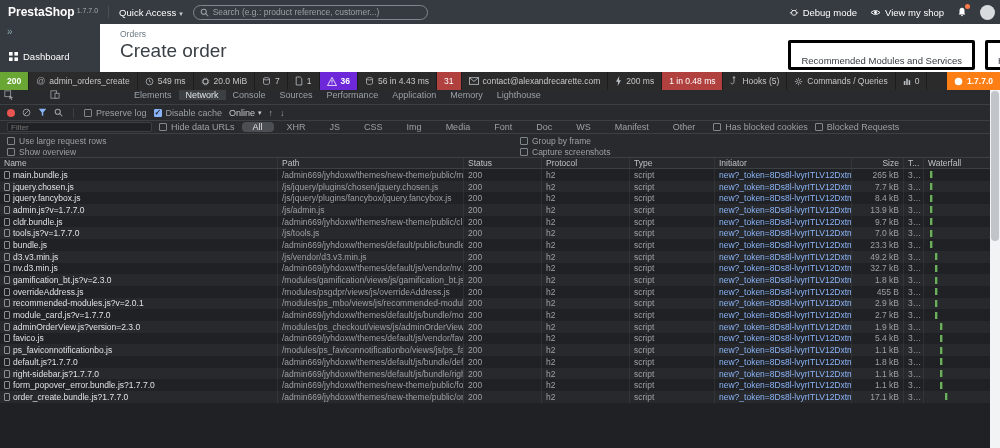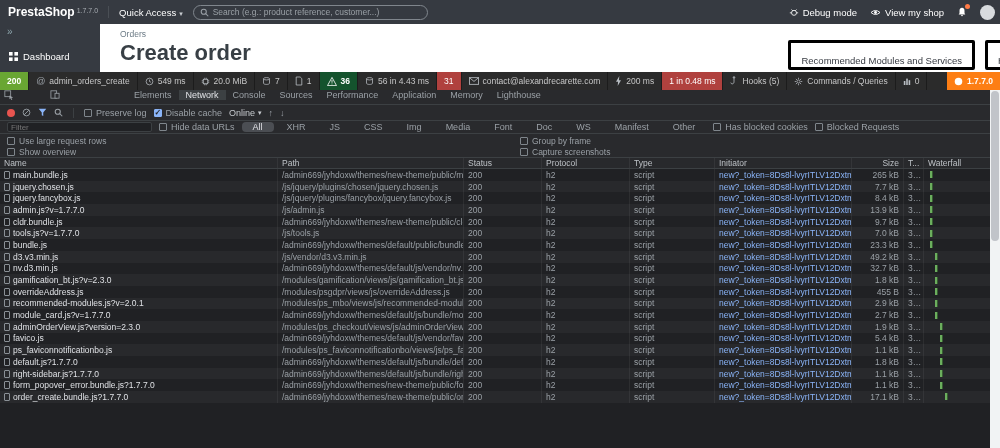--- a/index.html
+++ b/index.html
@@ -26,33 +26,33 @@
   .badge-dot { position: absolute; top: -2px; right: -3px; width: 5px; height: 5px; border-radius: 50%; background: #ff7a45; }
   .avatar { width: 15px; height: 15px; border-radius: 50%; background: #d8dbde; margin-right: -3px; flex-shrink: 0; }
 
   
   .strip { position: absolute; top: 24px; left: 0; width: 1000px; height: 48px; background: #fff; display: flex; }
   .sidebar { width: 100px; background: #363a41; color: #fff; position: relative; flex-shrink: 0; }
   .collapse { position: absolute; top: 2px; left: 7px; color: #8ea6ad; font-size: 10px; cursor: pointer; }
   .dash { position: absolute; top: 27px; left: 9px; display: flex; gap: 5px; align-items: center; font-size: 9.5px; cursor: pointer; }
   .main-area { flex: 1; position: relative; }
   .crumb { position: absolute; top: 5px; left: 20px; font-size: 8.5px; color: #6b7a85; cursor: pointer; }
-  .page-title { position: absolute; top: 16px; left: 20px; font-size: 22px; color: #383f45; font-weight: 700; }
+  .page-title { position: absolute; top: 16px; left: 20px; font-size: 19px; color: #383f45; font-weight: 400; }
   .btn { position: absolute; top: 16px; height: 22px; background: #fff; border: 3px solid #000000;
          border-radius: 2px; font-size: 9.5px; color: #363a41; padding: 12px 10px; font-family: inherit; cursor: pointer; white-space: nowrap; }
   .btn-reco { right: 25px; }
   .btn-help { left: 885px; width: 50px; text-align: left; }
 
   
   .dbgbar { position: absolute; top: 72px; left: 0; width: 1000px; height: 18px; background: #2b2b2b;
             display: flex; align-items: stretch; font-size: 8.5px; color: #c7c7c7; overflow: hidden; }
   .seg { display: flex; align-items: center; gap: 4px; padding: 0 7px; border-right: 1px solid #1c1c1c;
          white-space: nowrap; cursor: pointer; }
   .seg.green  { background: #69a633; color: #fff; font-weight: bold; }
-  .seg.orange { background: #14532d; color: #fff; font-weight: bold; }
+  .seg.orange { background: #6d28d9; color: #fff; font-weight: bold; }
   .seg.red    { background: #b0413e; color: #fff; }
   .seg.psver  { background: #fd7e14; color: #fff; margin-left: auto; border-right: 0; font-weight: bold; }
   .at { color: #9aa0a6; font-size: 9px; }
 
   
   .devtools { position: absolute; top: 90px; left: 0; width: 990px; height: 358px; background: #202124;
               color: #9aa0a6; font-size: 9px; }
   .dt-tabbar { height: 15px; background: #292a2d; border-bottom: 1px solid #3c4043; display: flex; align-items: flex-start; gap: 28px; }
   .dt-icon { width: 18px; display: flex; align-items: center; justify-content: center; cursor: pointer; }
   .dt-sep { width: 1px; background: #3c4043; margin: 2px 3px; }

